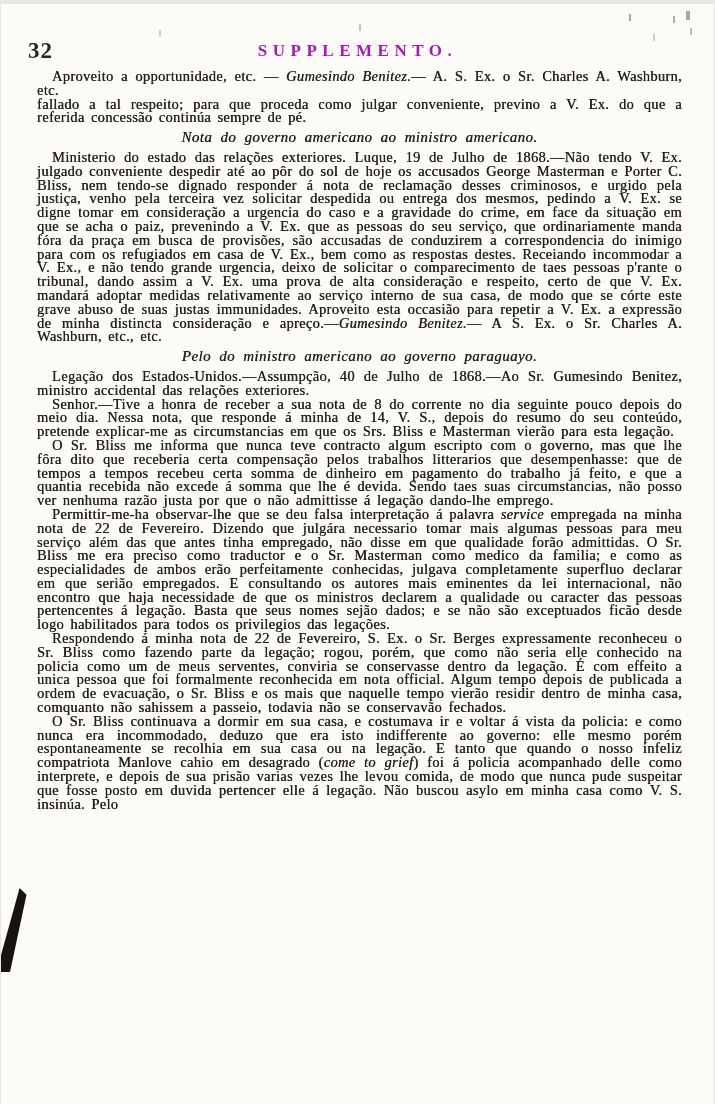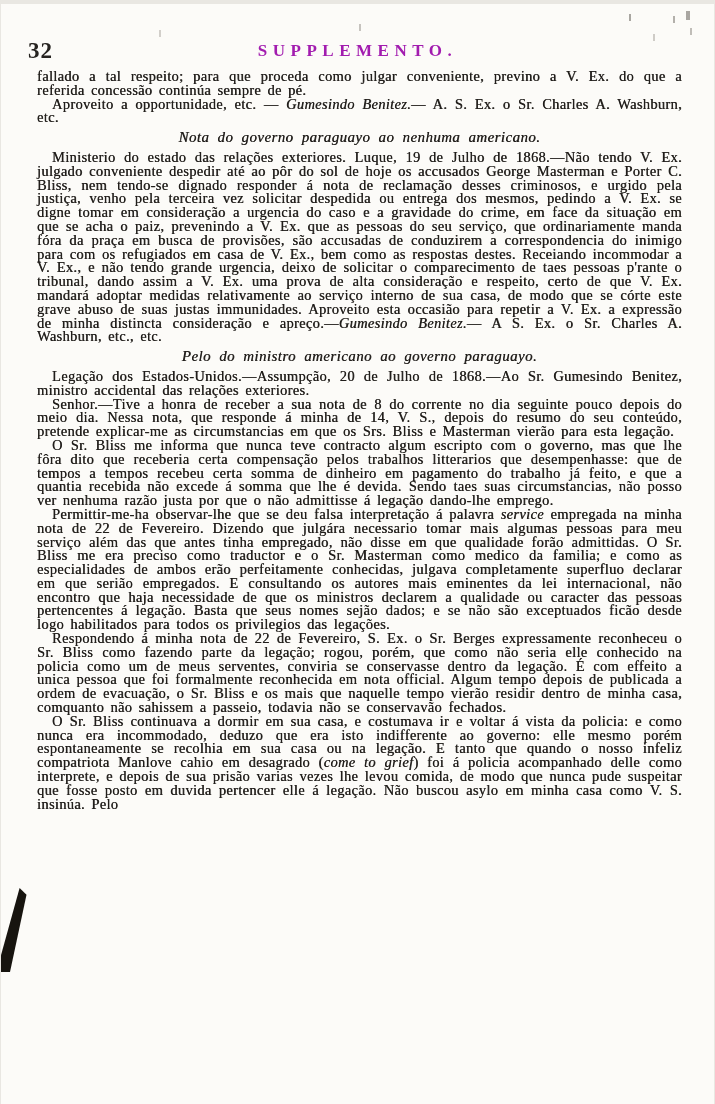--- a/index.html
+++ b/index.html
@@ -97,26 +97,26 @@
 </head>
 <body>
 
 <div class="page">
   <div class="page-header">
     <span class="page-number">32</span>
     <span class="header-title">SUPPLEMENTO.</span>
   </div>
 
   <div class="text-block" id="content">
+      <p class="body-paragraph indent"><span>Aproveito a opportunidade, etc. — </span><span class="it">Gumesindo Benitez.</span><span>— A. S. Ex. o Sr. Charles A. Washburn, etc.</span></p>
       <p class="body-paragraph"><span>fallado a tal respeito; para que proceda como julgar conveniente, previno a V. Ex. do que a referida concessão continúa sempre de pé.</span></p>
-      <p class="body-paragraph indent"><span>Aproveito a opportunidade, etc. — </span><span class="it">Gumesindo Benitez.</span><span>— A. S. Ex. o Sr. Charles A. Washburn, etc.</span></p>
-      <div class="section-heading"><span>Nota do governo paraguayo ao nenhuma americano.</span></div>
+      <div class="section-heading"><span>Nota do governo americano ao ministro americano.</span></div>
       <p class="body-paragraph indent"><span>Ministerio do estado das relações exteriores. Luque, 19 de Julho de 1868.—Não tendo V. Ex. julgado conveniente despedir até ao pôr do sol de hoje os accusados George Masterman e Porter C. Bliss, nem tendo-se dignado responder á nota de reclamação desses criminosos, e urgido pela justiça, venho pela terceira vez solicitar despedida ou entrega dos mesmos, pedindo a V. Ex. se digne tomar em consideração a urgencia do caso e a gravidade do crime, em face da situação em que se acha o paiz, prevenindo a V. Ex. que as pessoas do seu serviço, que ordinariamente manda fóra da praça em busca de provisões, são accusadas de conduzirem a correspondencia do inimigo para com os refugiados em casa de V. Ex., bem como as respostas destes. Receiando incommodar a V. Ex., e não tendo grande urgencia, deixo de solicitar o comparecimento de taes pessoas p'rante o tribunal, dando assim a V. Ex. uma prova de alta consideração e respeito, certo de que V. Ex. mandará adoptar medidas relativamente ao serviço interno de sua casa, de modo que se córte este grave abuso de suas justas immunidades. Aproveito esta occasião para repetir a V. Ex. a expressão de minha distincta consideração e apreço.—</span><span class="it">Gumesindo Benitez.</span><span>— A S. Ex. o Sr. Charles A. Washburn, etc., etc.</span></p>
       <div class="section-heading"><span>Pelo do ministro americano ao governo paraguayo.</span></div>
-      <p class="body-paragraph indent"><span>Legação dos Estados-Unidos.—Assumpção, 20 de Julho de 1868.—Ao Sr. Gumesindo Benitez, ministro accidental das relações exteriores.</span></p>
+      <p class="body-paragraph indent"><span>Legação dos Estados-Unidos.—Assumpção, 40 de Julho de 1868.—Ao Sr. Gumesindo Benitez, ministro accidental das relações exteriores.</span></p>
       <p class="body-paragraph indent"><span>Senhor.—Tive a honra de receber a sua nota de 8 do corrente no dia seguinte pouco depois do meio dia. Nessa nota, que responde á minha de 14, V. S., depois do resumo do seu conteúdo, pretende explicar-me as circumstancias em que os Srs. Bliss e Masterman vierão para esta legação.</span></p>
       <p class="body-paragraph indent"><span>O Sr. Bliss me informa que nunca teve contracto algum escripto com o governo, mas que lhe fôra dito que receberia certa compensação pelos trabalhos litterarios que desempenhasse: que de tempos a tempos recebeu certa somma de dinheiro em pagamento do trabalho já feito, e que a quantia recebida não excede á somma que lhe é devida. Sendo taes suas circumstancias, não posso ver nenhuma razão justa por que o não admittisse á legação dando-lhe emprego.</span></p>
       <p class="body-paragraph indent"><span>Permittir-me-ha observar-lhe que se deu falsa interpretação á palavra </span><span class="it">service</span><span> empregada na minha nota de 22 de Fevereiro. Dizendo que julgára necessario tomar mais algumas pessoas para meu serviço além das que antes tinha empregado, não disse em que qualidade forão admittidas. O Sr. Bliss me era preciso como traductor e o Sr. Masterman como medico da familia; e como as especialidades de ambos erão perfeitamente conhecidas, julgava completamente superfluo declarar em que serião empregados. E consultando os autores mais eminentes da lei internacional, não encontro que haja necessidade de que os ministros declarem a qualidade ou caracter das pessoas pertencentes á legação. Basta que seus nomes sejão dados; e se não são exceptuados ficão desde logo habilitados para todos os privilegios das legações.</span></p>
       <p class="body-paragraph indent"><span>Respondendo á minha nota de 22 de Fevereiro, S. Ex. o Sr. Berges expressamente reconheceu o Sr. Bliss como fazendo parte da legação; rogou, porém, que como não seria elle conhecido na policia como um de meus serventes, conviria se conservasse dentro da legação. É com effeito a unica pessoa que foi formalmente reconhecida em nota official. Algum tempo depois de publicada a ordem de evacuação, o Sr. Bliss e os mais que naquelle tempo vierão residir dentro de minha casa, comquanto não sahissem a passeio, todavia não se conservavão fechados.</span></p>
       <p class="body-paragraph indent"><span>O Sr. Bliss continuava a dormir em sua casa, e costumava ir e voltar á vista da policia: e como nunca era incommodado, deduzo que era isto indifferente ao governo: elle mesmo porém espontaneamente se recolhia em sua casa ou na legação. E tanto que quando o nosso infeliz compatriota Manlove cahio em desagrado (</span><span class="it">come to grief</span><span>) foi á policia acompanhado delle como interprete, e depois de sua prisão varias vezes lhe levou comida, de modo que nunca pude suspeitar que fosse posto em duvida pertencer elle á legação. Não buscou asylo em minha casa como V. S. insinúa. Pelo</span></p>
     </div>
 
   <div class="ink-blob"></div>
   <div class="specks"></div>
 </div>

